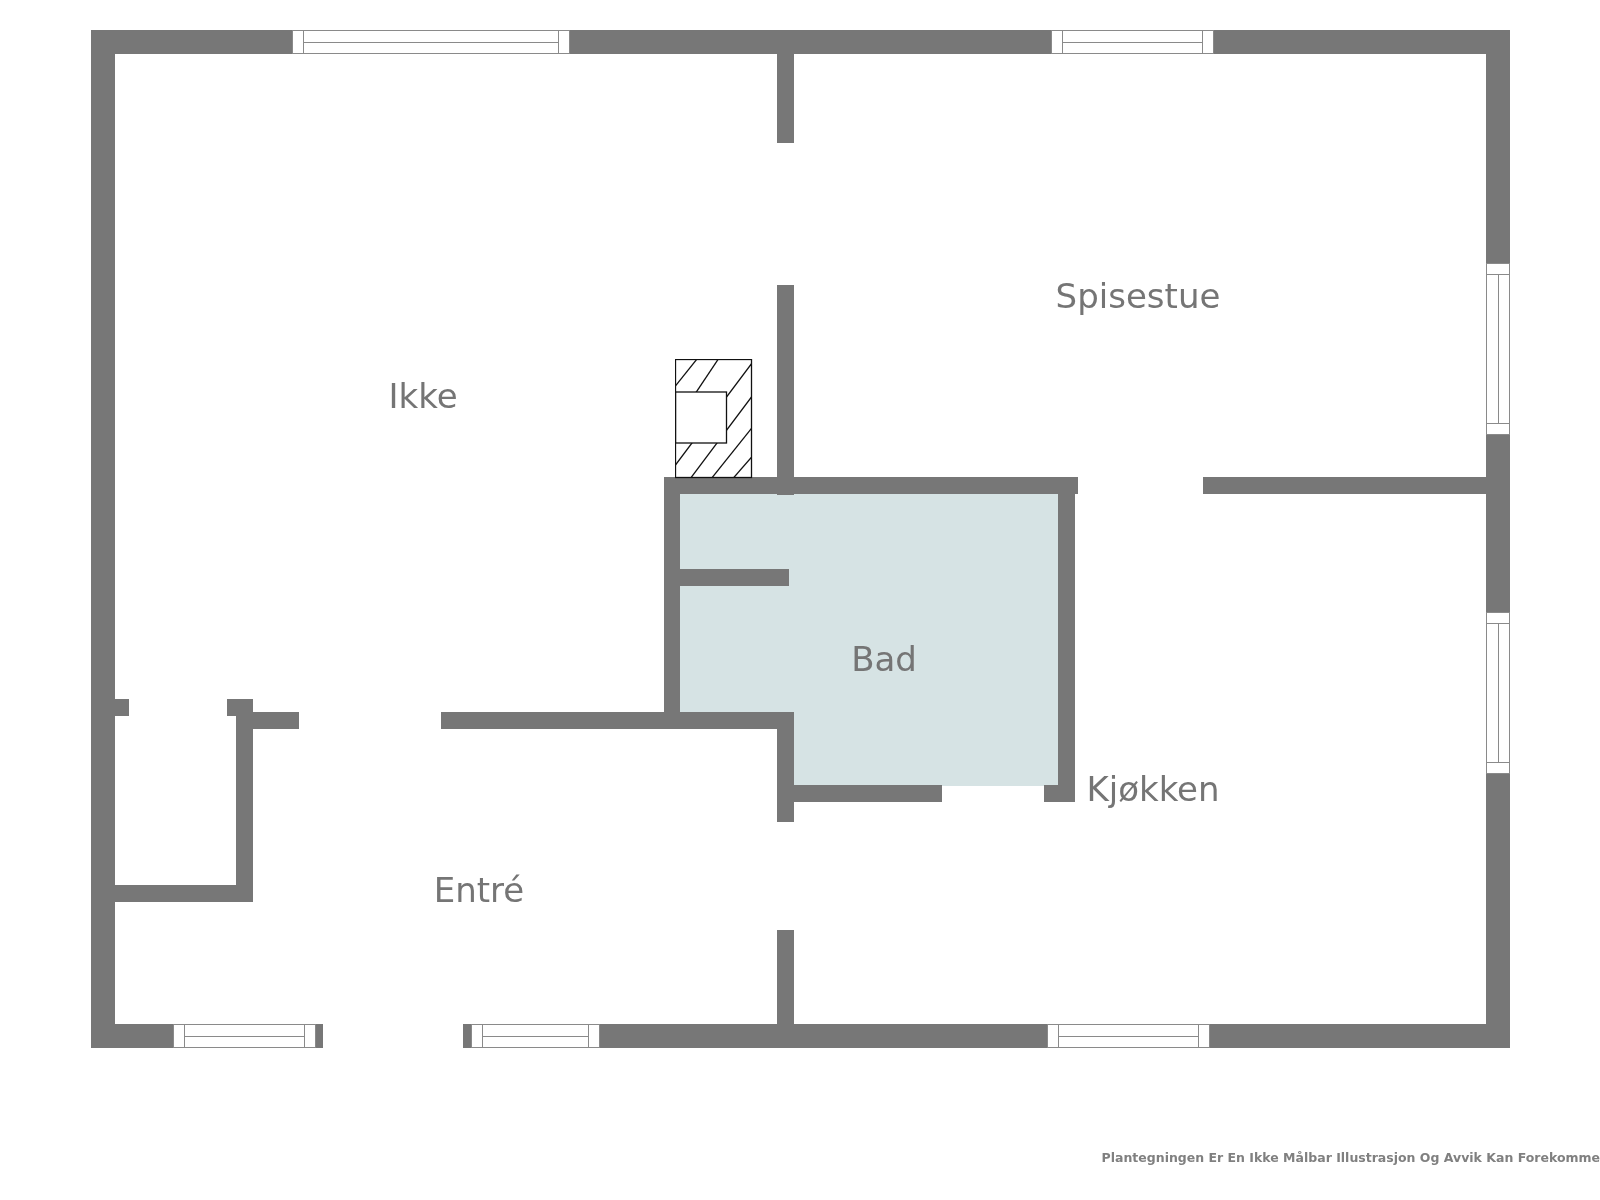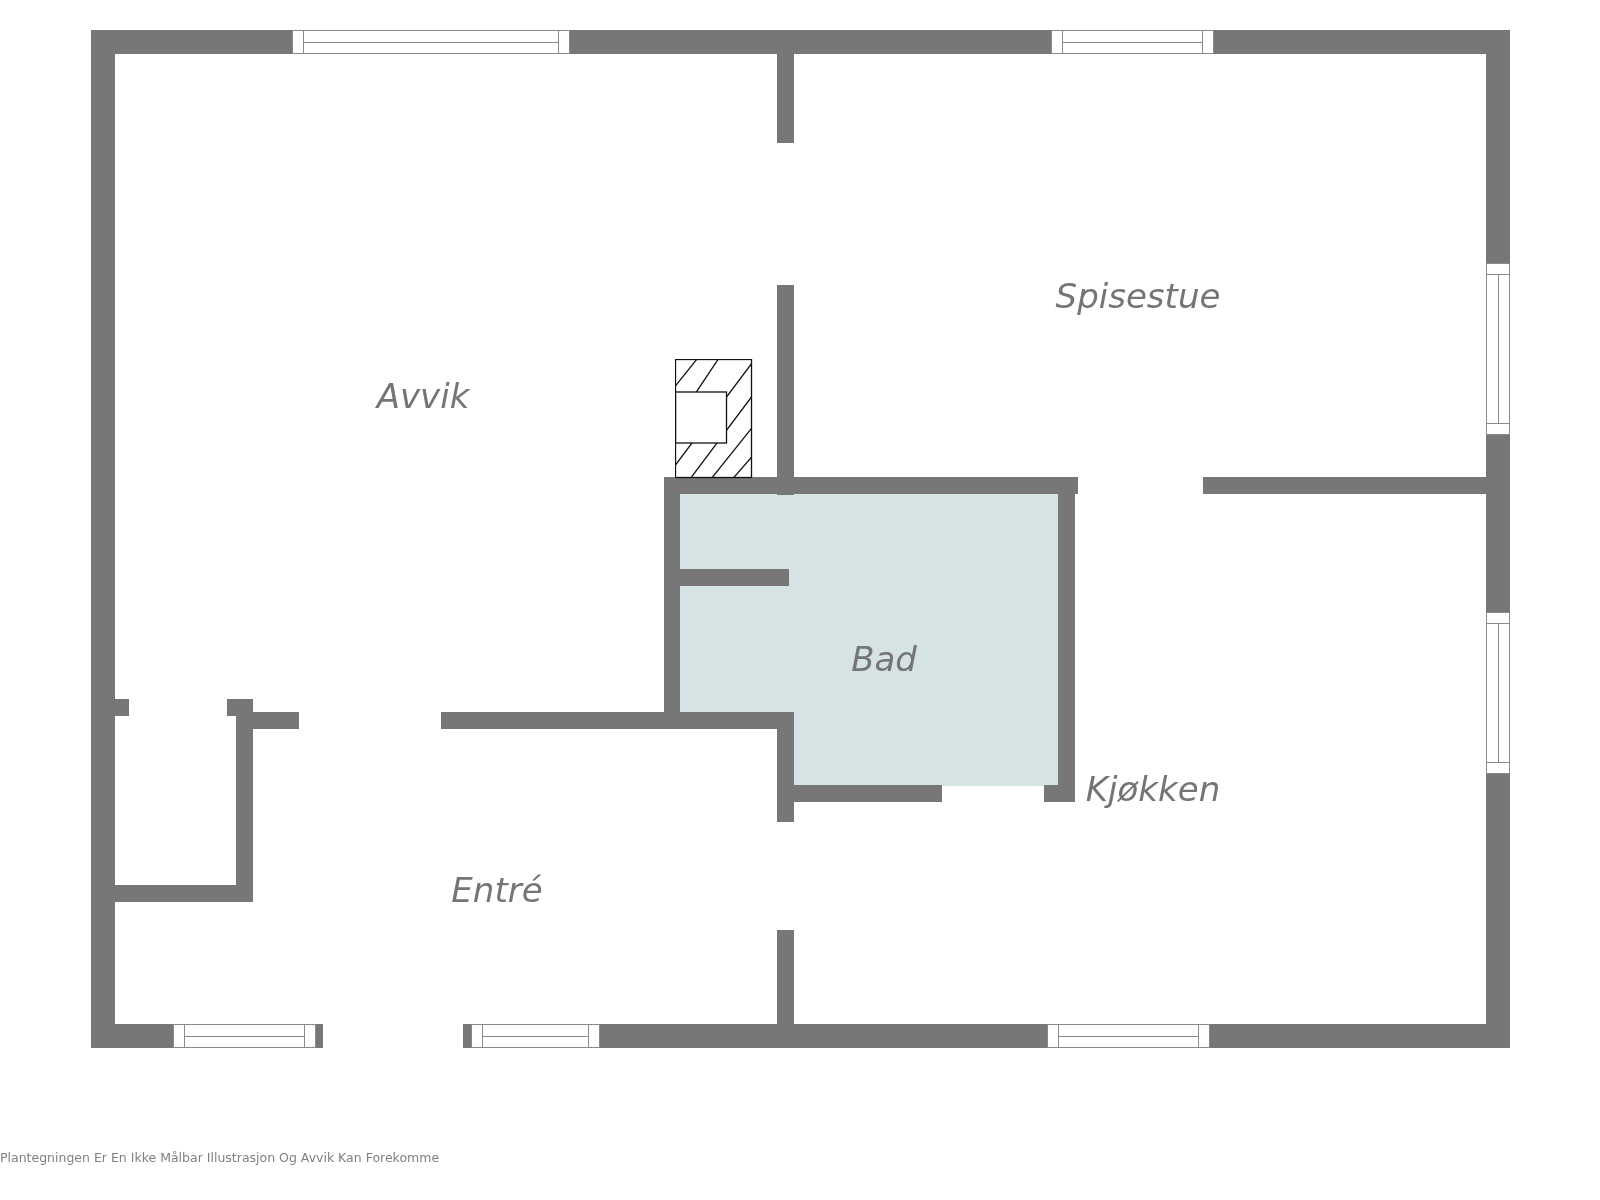--- a/index.html
+++ b/index.html
@@ -7,22 +7,22 @@
     .wall { position: absolute; background: #777777; }
     .fill { position: absolute; }
     .gap { position: absolute; background: #ffffff; }
     .win { position: absolute; background: #ffffff; box-sizing: border-box; border: 1.5px solid #8a8a8a; }
     .win .mid-h { position: absolute; left: 10px; right: 10px; top: 50%; height: 0; border-top: 1.5px solid #8a8a8a; }
     .win .cap-l, .win .cap-r { position: absolute; top: 0; bottom: 0; width: 0; border-left: 1.5px solid #8a8a8a; }
     .win .cap-l { left: 10px; } .win .cap-r { right: 10px; }
     .win.v .mid-v { position: absolute; top: 10px; bottom: 10px; left: 50%; width: 0; border-left: 1.5px solid #8a8a8a; }
     .win.v .cap-t, .win.v .cap-b { position: absolute; left: 0; right: 0; height: 0; border-top: 1.5px solid #8a8a8a; }
     .win.v .cap-t { top: 10px; } .win.v .cap-b { bottom: 10px; }
-    .room-label { position: absolute; color: #757575; font-size: 34px; transform: translate(-50%, -50%); white-space: nowrap; font-style: italic; }
-    .footer { position: absolute; left: 0; right: 0; top: 1150px; text-align: left; font-size: 12.5px; color: #808080; }
+    .room-label { position: absolute; color: #757575; font-size: 34px; transform: translate(-50%, -50%); white-space: nowrap; }
+    .footer { position: absolute; left: 0; right: 0; top: 1150px; text-align: right; font-size: 12.5px; color: #808080; font-weight: bold; }
     .chimney { position: absolute; }
   </style>
 </head>
 <body>
 
 <div class="fill" style="left:680px; top:494px; width:378px; height:292px; background:#d6e3e4;"></div>
 <div class="fill" style="left:664px; top:728px; width:130px; height:60px; background:#ffffff;"></div>
 
 <div class="wall" style="left:91px; top:30px; width:1419px; height:24px;"></div>
 <div class="wall" style="left:91px; top:30px; width:24px; height:1018px;"></div>
@@ -104,19 +104,19 @@
     <line x1="-10" y1="120" x2="80" y2="0"></line>
     <line x1="0" y1="140" x2="90" y2="20"></line>
     <line x1="20" y1="140" x2="100" y2="40"></line>
     <line x1="40" y1="140" x2="110" y2="60"></line>
     <line x1="60" y1="140" x2="110" y2="80"></line>
   </g>
   <rect x="0.5" y="33" width="51" height="51" fill="#fff" stroke="#111" stroke-width="1.3"></rect>
   <rect x="0.5" y="0.5" width="76" height="118" fill="none" stroke="#111" stroke-width="1.3"></rect>
 </svg>
 
-<div class="room-label" style="left:423px; top:396px;">Avvik</div>
+<div class="room-label" style="left:423px; top:396px;">Ikke</div>
 <div class="room-label" style="left:1138px; top:296px;">Spisestue</div>
 <div class="room-label" style="left:884px; top:659px;">Bad</div>
 <div class="room-label" style="left:1153px; top:789px;">Kjøkken</div>
-<div class="room-label" style="left:497px; top:890px;text-align:right;">Entré</div>
+<div class="room-label" style="left:479px; top:890px;text-align:right;">Entré</div>
 
 <div class="footer">Plantegningen Er En Ikke Målbar Illustrasjon Og Avvik Kan Forekomme</div>
 
 </body></html>

